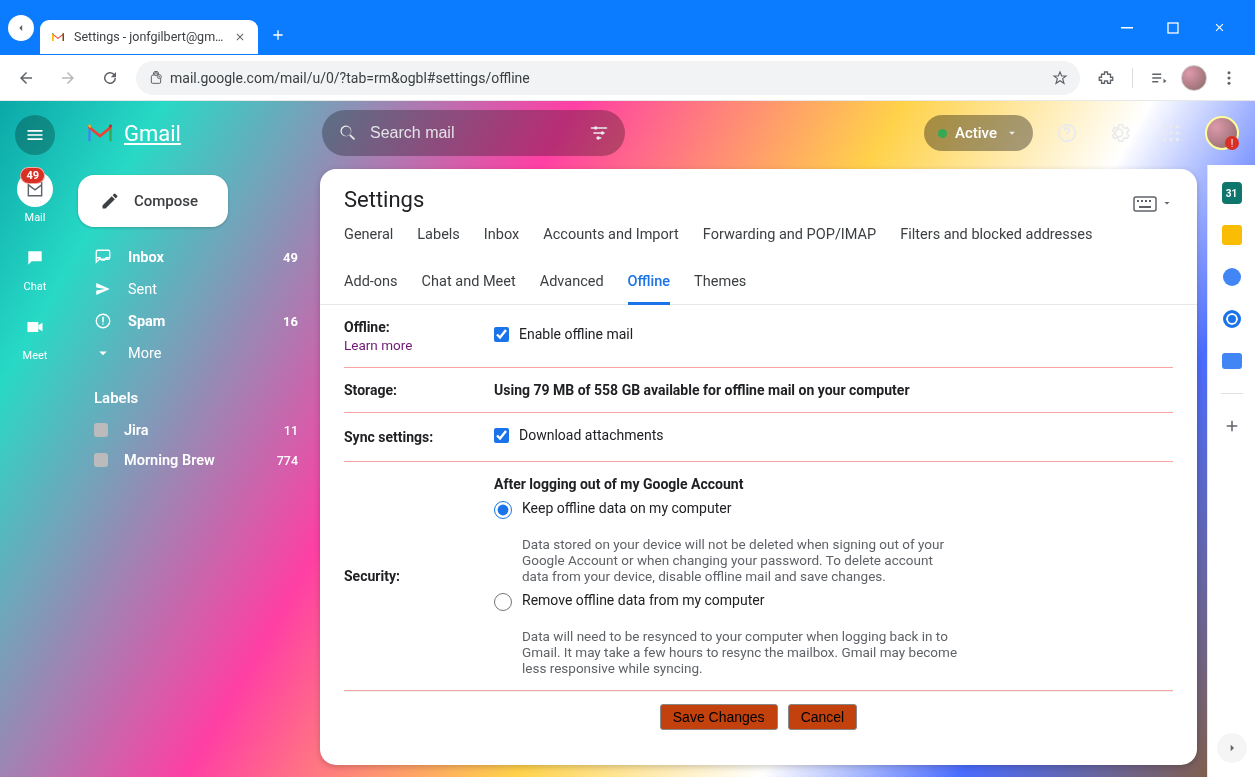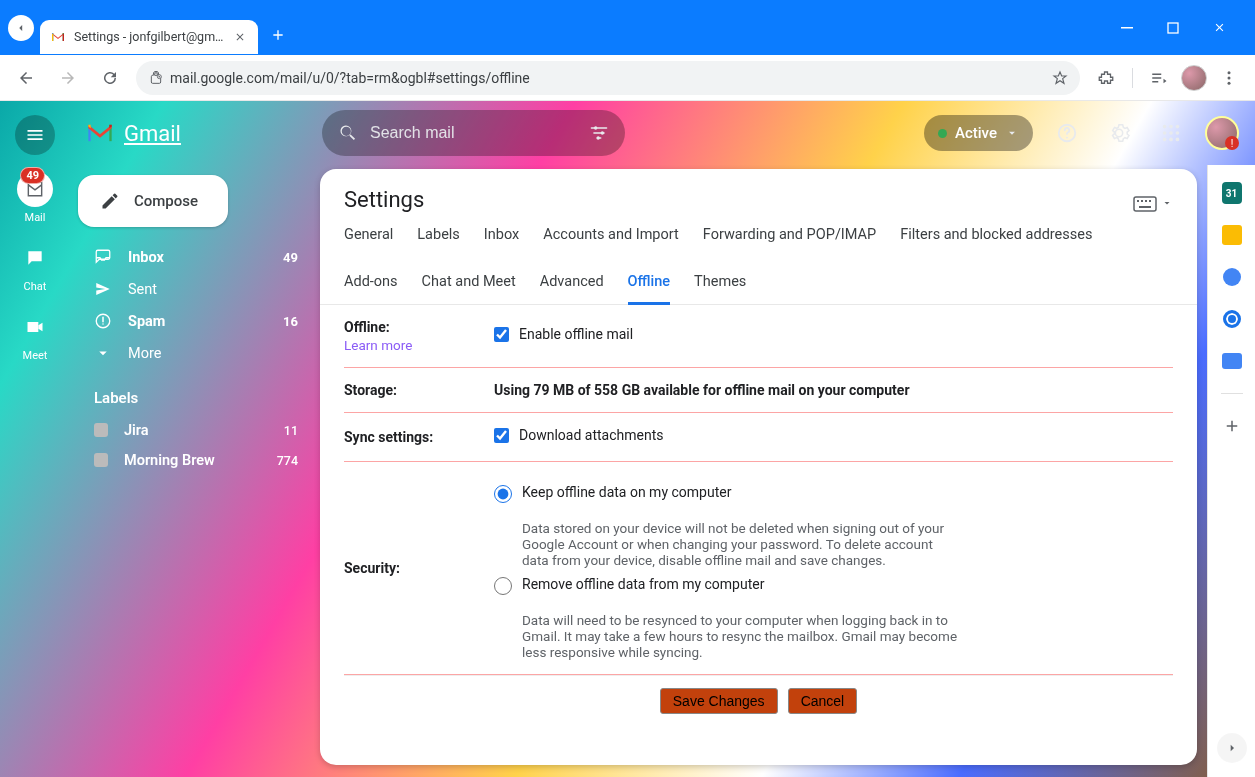--- a/index.html
+++ b/index.html
@@ -83,21 +83,21 @@
   .settings-head .kbd { margin-left:auto; display:flex; align-items:center; gap:4px; cursor:pointer;}
   .settings-head .kbd svg { width:24px; height:16px; fill:#5f6368;}
   .settings-head .kbd .caret svg{ width:12px; height:12px;}
   .tabs { display:flex; flex-wrap:wrap; gap:18px 24px; padding:14px 38px 0 24px; border-bottom:1px solid #e8e8e8;}
   .tabs .tabitem { font-size:14.5px; color:#3c4043; padding-bottom:12px; cursor:pointer; }
   .tabs .tabitem.active { color:#1a73e8; border-bottom:3px solid #1a73e8; font-weight:500; margin-bottom:-1px;}
   .settings-body { flex:1; overflow:auto; padding:0 24px 20px 24px;}
   .row { display:flex; border-bottom:1px solid #fca5a5; padding:14px 0;align-items:center;}
   .row:last-of-type { border-bottom:none;}
   .row .rlabel { width:150px; font-weight:700; color:#202124; font-size:14px;}
-  .row .rlabel a { display:block; color:#8b5cf6; font-weight:400; font-size:13.5px; text-decoration:none; margin-top:2px;}
+  .row .rlabel a { display:block; color:#701a75; font-weight:400; font-size:13.5px; text-decoration:none; margin-top:2px;}
   .row .rcontent { flex:1; font-size:14px; color:#202124;}
   .cb { display:flex; align-items:center; gap:10px; margin-bottom:4px;}
   .cb input[type=checkbox]{ width:15px; height:15px; accent-color:#1a73e8; cursor:pointer;}
   .radio-block { display:flex; gap:10px; margin-top:8px;}
   .radio-block input[type=radio]{ width:18px; height:18px; accent-color:#1a73e8; cursor:pointer; margin-top:1px; flex-shrink:0;}
   .radio-block .rb-text .title { font-size:14px;}
   .radio-block .rb-text .desc { font-size:13.5px; color:#5f6368; margin-top:20px; max-width:440px;}
   .sync-line { display:flex; align-items:center; gap:6px; font-weight:700; margin-bottom:10px;}
   .sync-line select { font-size:13px; padding:1px 2px; cursor:pointer;}
   .btnrow { display:flex; justify-content:center; gap:10px; padding:12px 0 4px 0; border-top:1px solid #eee;}
@@ -419,20 +419,21 @@
               <div class="rcontent">
                 <label class="cb">
                   <input type="checkbox" checked="" style="">
                   <span>Download attachments</span>
                 </label>
               </div>
             </div>
             <div class="row">
               <div class="rlabel"><span>Security:</span></div>
               <div class="rcontent">
+                <b>After logging out of my Google Account</b>
                 <div class="radio-block">
                   <input type="radio" name="sec" checked="" style="">
                   <div class="rb-text">
                     <div class="title">Keep offline data on my computer</div>
                     <div class="desc">Data stored on your device will not be deleted when signing out of your Google Account or when changing your password. To delete account data from your device, disable offline mail and save changes.</div>
                   </div>
                 </div>
                 <div class="radio-block">
                   <input type="radio" name="sec" style="">
                   <div class="rb-text">

